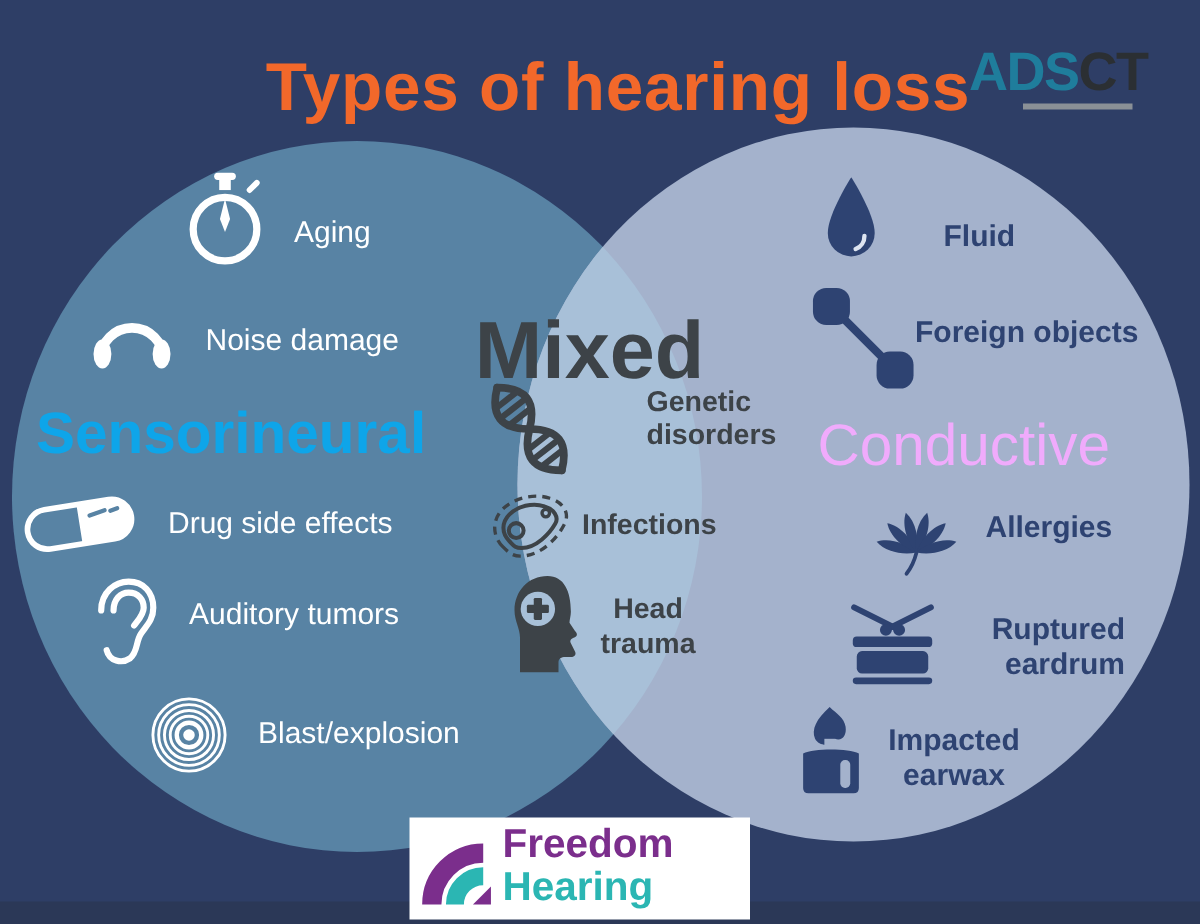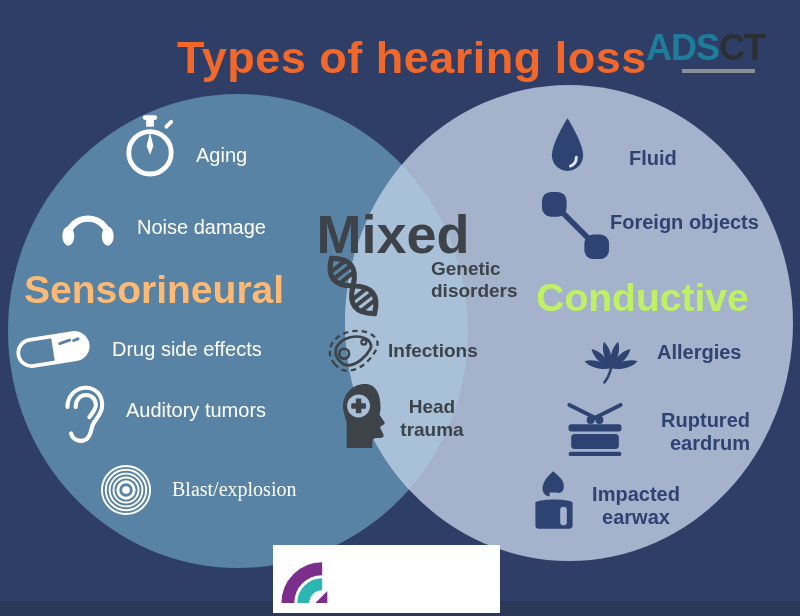--- a/index.html
+++ b/index.html
@@ -11,23 +11,23 @@
   .bottom-strip{position:absolute;left:0;top:601px;width:800px;height:15px;background:#2b3857;}
   .venn{position:absolute;left:0;top:0;}
   .title{
     position:absolute;left:0;top:20px;width:800px;text-align:center;
     font-size:45px;font-weight:800;color:#f2682a;letter-spacing:.5px;z-index:3;margin:12px;
   }
   .adsct{position:absolute;left:646px;top:30px;z-index:2;font-weight:800;font-size:36px;letter-spacing:-1px;line-height:1;}
   .adsct .p1{color:#1f7d9c;}
   .adsct .p2{color:#2b2f33;}
   .adsct-underline{width:73px;height:4px;background:#8a9096;margin:3px 0 0 36px;}
-  .heading-left{position:absolute;left:24px;top:268px;width:300px;font-size:39px;font-weight:800;color:#fdba74;z-index:2;}
+  .heading-left{position:absolute;left:24px;top:268px;width:300px;font-size:39px;font-weight:800;color:#0ea5e9;z-index:2;}
   .heading-mid{position:absolute;left:308px;top:203px;width:170px;text-align:center;font-size:54px;font-weight:800;color:#3d4348;z-index:2;}
-  .heading-right{position:absolute;left:520px;top:276px;width:245px;text-align:center;font-size:39px;font-weight:700;color:#bef264;z-index:2;}
+  .heading-right{position:absolute;left:520px;top:276px;width:245px;text-align:center;font-size:39px;font-weight:400;color:#f0abfc;z-index:2;}
   .icon{position:absolute;z-index:2;}
   .lbl{position:absolute;z-index:2;}
   .lbl-left{color:#ffffff;font-size:20px;font-weight:400;}
   .lbl-mid{color:#3d4348;font-size:19px;font-weight:700;line-height:22px;}
   .lbl-right{color:#2e4372;font-size:20px;font-weight:700;line-height:23px;}
   .footer-logo{
     position:absolute;left:273px;top:545px;width:227px;height:68px;background:#ffffff;z-index:4;
   }
   .footer-icon{position:absolute;left:8px;top:7px;}
   .footer-text{position:absolute;left:62px;top:3px;font-weight:700;font-size:27px;line-height:29px;letter-spacing:0;}
@@ -98,21 +98,21 @@
   <svg class="icon" style="left:99px;top:464px;" width="54" height="52" viewBox="0 0 56 54">
     <g fill="none" stroke="#fff">
       <circle cx="28" cy="27" r="25" stroke-width="2"></circle>
       <circle cx="28" cy="27" r="21" stroke-width="2"></circle>
       <circle cx="28" cy="27" r="17" stroke-width="2"></circle>
       <circle cx="28" cy="27" r="13" stroke-width="2"></circle>
       <circle cx="28" cy="27" r="8.5" stroke-width="3"></circle>
     </g>
     <circle cx="28" cy="27" r="4" fill="#fff"></circle>
   </svg>
-  <div class="lbl lbl-left" style="left:172px;top:478px;font-family:Liberation Serif, serif;">Blast/explosion</div>
+  <div class="lbl lbl-left" style="left:172px;top:478px;">Blast/explosion</div>
 
   <div class="heading-mid">Mixed</div>
 
   <svg class="icon" style="left:322px;top:250px;" width="62" height="72" viewBox="0 0 48 70">
     <g transform="rotate(-38 24 35)" fill="none" stroke="#3d4348" stroke-linecap="round">
       <path d="M24,1 Q2,18 24,35 Q46,52 24,69" stroke-width="5"></path>
       <path d="M24,1 Q46,18 24,35 Q2,52 24,69" stroke-width="5"></path>
       <g stroke-width="4">
         <line x1="15" y1="11" x2="33" y2="11"></line>
         <line x1="13" y1="18" x2="35" y2="18"></line>
@@ -203,15 +203,19 @@
     <rect x="33" y="41" width="7.5" height="21" rx="3.5" fill="#a4b2cc"></rect>
   </svg>
   <div class="lbl lbl-right" style="left:584px;top:483px;width:104px;text-align:center;">Impacted earwax</div>
 
   <div class="footer-logo">
     <svg class="footer-icon" width="48" height="54" viewBox="0 0 56 60">
       <path d="M8,58 A40,40 0 0 1 48,18" fill="none" stroke="#7b2e8c" stroke-width="15"></path>
       <path d="M26,58 A22,22 0 0 1 48,36" fill="none" stroke="#2bb6b3" stroke-width="14"></path>
       <path d="M40,58 L54,44 L54,58 Z" fill="#7b2e8c"></path>
     </svg>
+    <div class="footer-text">
+      <span class="l1">Freedom</span>
+      <span class="l2">Hearing</span>
+    </div>
   </div>
 
 </div>
 
 </body></html>

